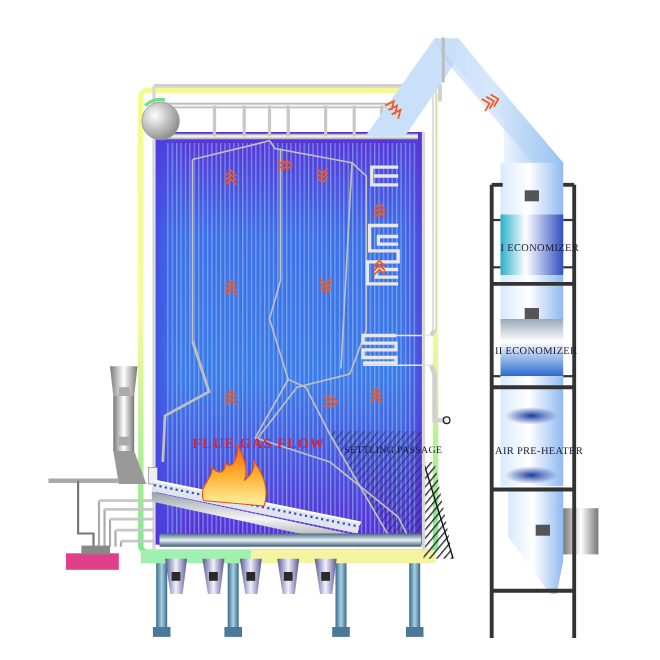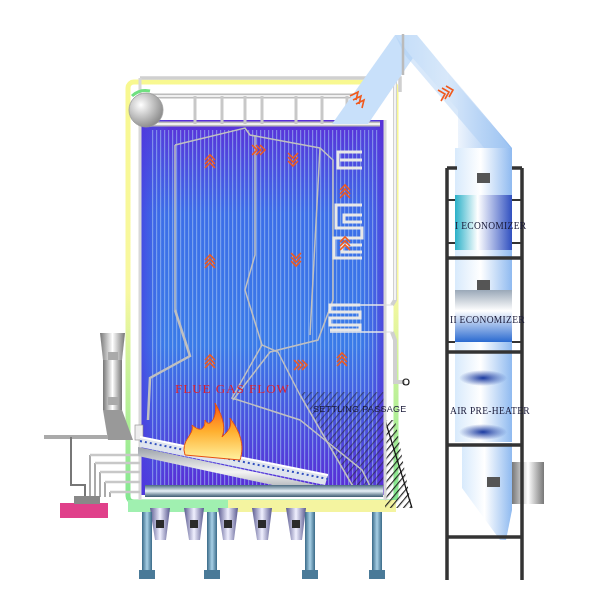--- a/index.html
+++ b/index.html
@@ -1,19 +1,19 @@
 <!DOCTYPE html>
 <html><head>
 <meta charset="utf-8">
 <style>
   html, body { margin: 0; padding: 0; background: #ffffff; }
   body { width: 600px; height: 600px; position: relative; overflow: hidden; font-family: "Liberation Serif", serif; }
   .abs { position: absolute; }
   .lbl-red { color: #e0202a; font-family: "Liberation Serif", serif; font-size: 13px; letter-spacing: 1px; white-space: nowrap; }
-  .lbl-dark { color: #1b1b3a; font-family: Liberation Sans, sans-serif; font-size: 9px; white-space: nowrap; letter-spacing: 0.3px; }
+  .lbl-dark { color: #1b1b3a; font-family: Liberation Serif, serif; font-size: 9px; white-space: nowrap; letter-spacing: 0.3px; }
   .lbl-eco { color: #1b1b3a; font-family: "Liberation Serif", serif; font-size: 9.5px; white-space: nowrap; text-align: center; letter-spacing: 0.3px; }
   svg { position: absolute; left: 0; top: 0; }
 </style>
 </head>
 <body>
 
 <svg width="600" height="600" viewBox="0 0 600 600">
   <defs>
     <linearGradient id="furnaceGrad" x1="0" y1="0" x2="0" y2="1">
       <stop offset="0" stop-color="#5a2fd8"></stop>
@@ -290,17 +290,17 @@
 
     <g>
         <path d="M350,96 l8,-4 l-2,8 M353,100 l8,-4 l-2,8 M356,104 l8,-4 l-2,8"></path>
       </g>
     <g>
         <path d="M438,90 l7,4 l-4,7 M442,88 l7,4 l-4,7 M446,86 l7,4 l-4,7"></path>
       </g>
   </g>
 </svg>
 
-<div class="abs lbl-red" style="left:175px; top:381px;">FLUE GAS FLOW</div>
+<div class="abs lbl-red" style="left:175px; top:395px;font-weight:bold;">FLUE GAS FLOW</div>
 <div class="abs lbl-dark" style="left:313px; top:404px;">SETTLING PASSAGE</div>
 <div class="abs lbl-eco" style="left:455px; top:221px; width:43px;">I ECONOMIZER</div>
 <div class="abs lbl-eco" style="left:450px; top:315px; width:50px;">II ECONOMIZER</div>
 <div class="abs lbl-eco" style="left:450px; top:406px; width:46px;">AIR PRE-HEATER</div>
 
 </body></html>

